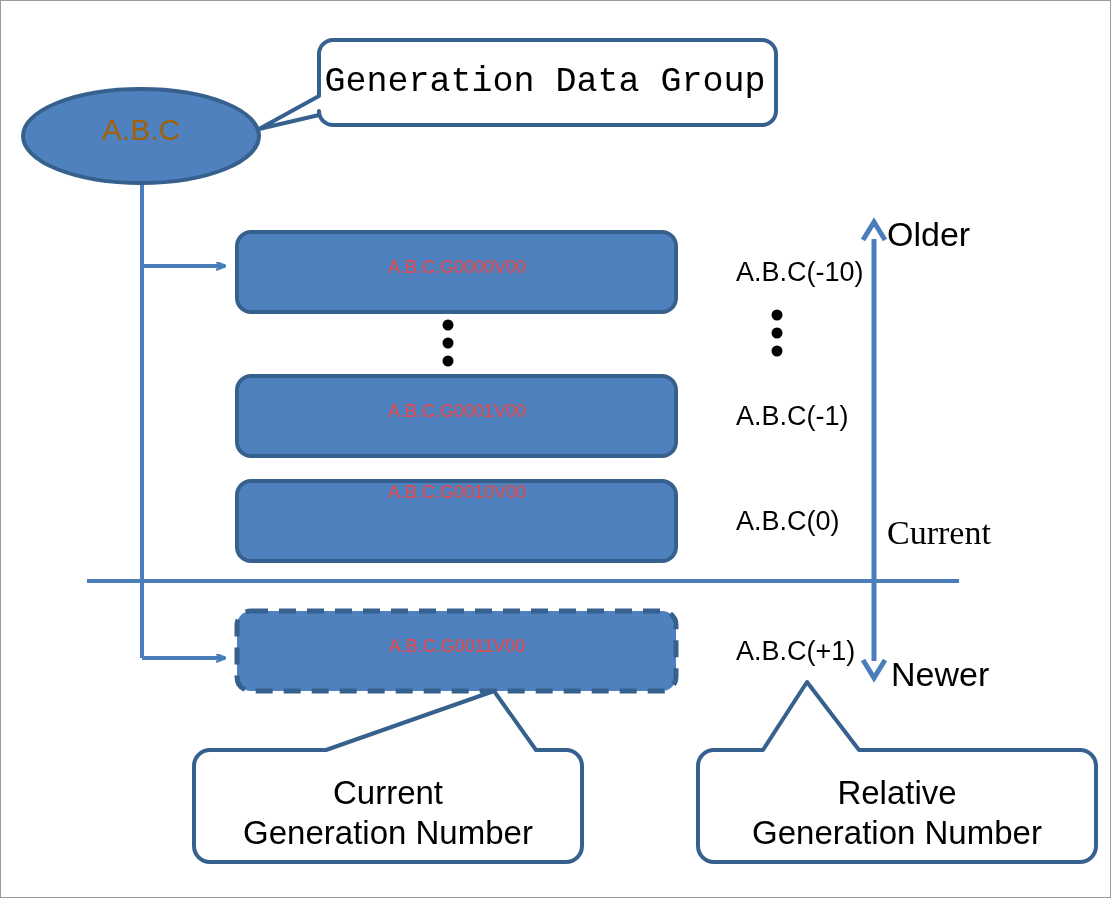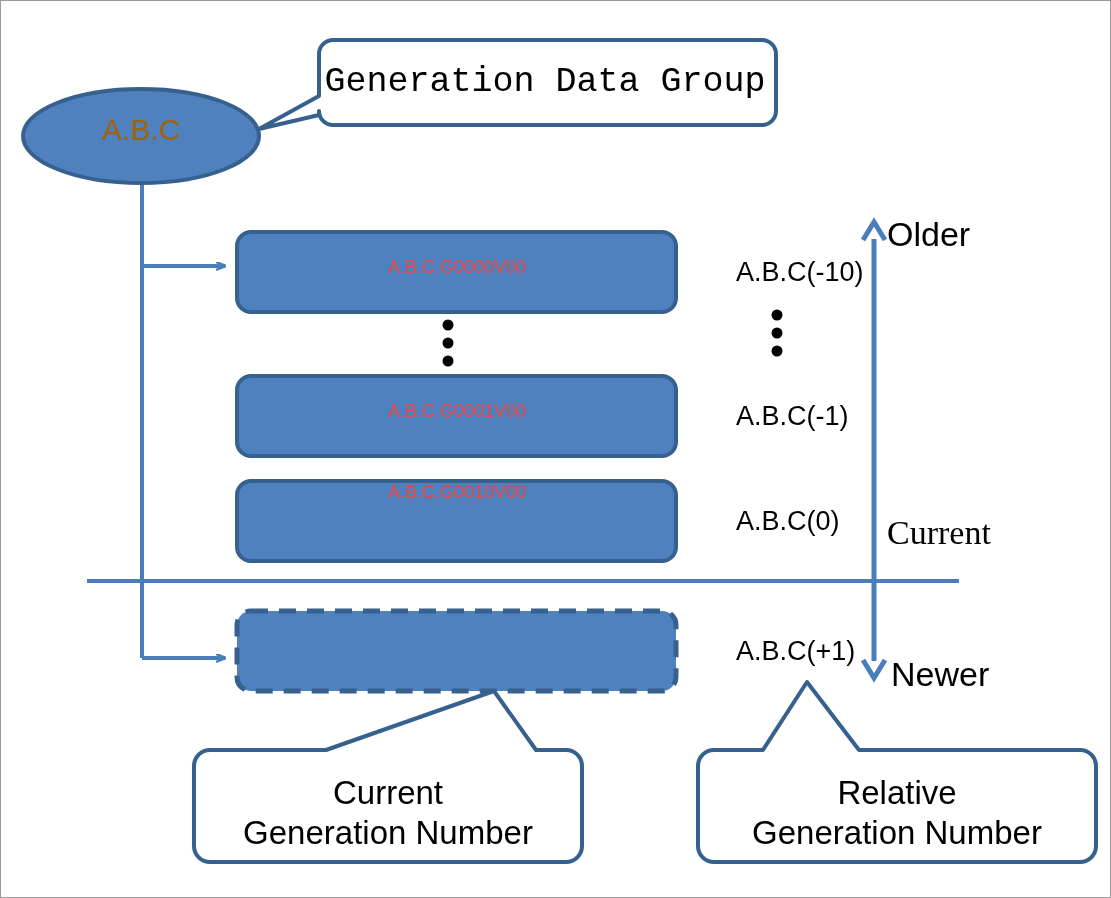--- a/index.html
+++ b/index.html
@@ -187,20 +187,21 @@
     </g>
   </svg>
 
   <div class="txt ellipse-label">A.B.C</div>
 
   <div class="txt callout-title">Generation Data Group</div>
 
   <div class="txt gen-box-label b0">A.B.C.G0000V00</div>
   <div class="txt gen-box-label b1">A.B.C.G0001V00</div>
   <div class="txt gen-box-label b2">A.B.C.G0010V00</div>
+  <div class="txt gen-box-label b3">A.B.C.G0011V00</div>
 
   <div class="txt rel-label r0">A.B.C(-10)</div>
   <div class="txt rel-label r1">A.B.C(-1)</div>
   <div class="txt rel-label r2">A.B.C(0)</div>
   <div class="txt rel-label r3">A.B.C(+1)</div>
 
   <div class="txt axis-label older">Older</div>
   <div class="txt axis-label current">Current</div>
   <div class="txt axis-label newer">Newer</div>
 

